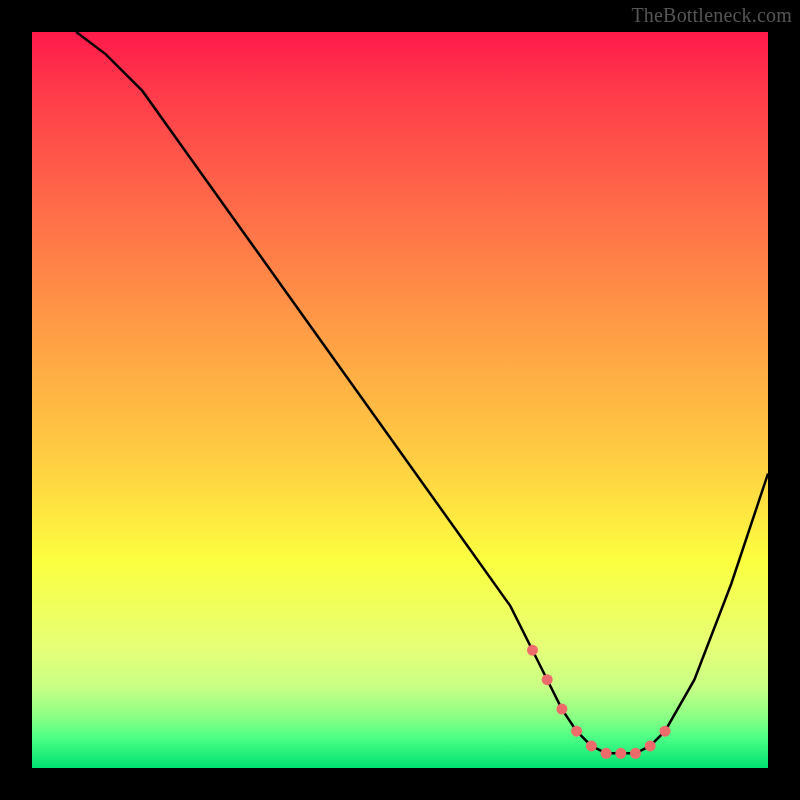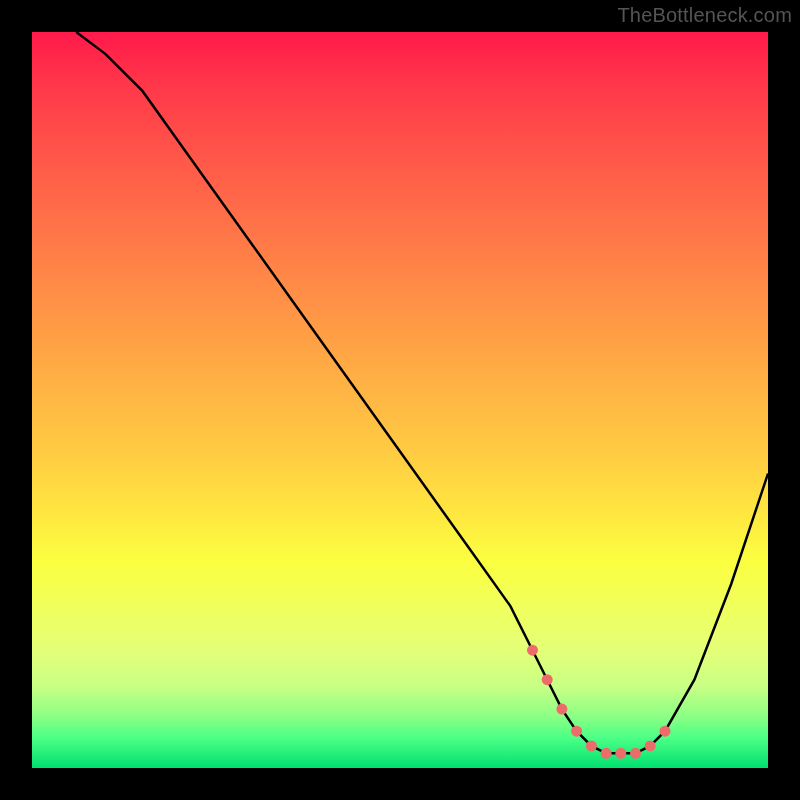--- a/index.html
+++ b/index.html
@@ -9,20 +9,21 @@
     width: 800px;
     height: 800px;
     overflow: hidden;
     font-family: Arial, Helvetica, sans-serif;
   }
   .frame {
     position: relative;
     width: 800px;
     height: 800px;
     background: #000;
+    font-family: Liberation Serif, serif;
   }
   .watermark {
     position: absolute;
     top: 4px;
     right: 8px;
     color: #555;
     font-size: 20px;
     font-weight: 500;
     letter-spacing: 0.2px;
     z-index: 5;

